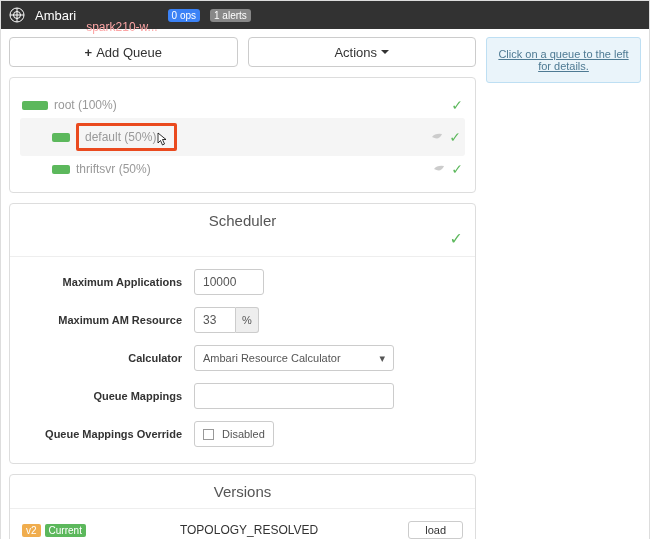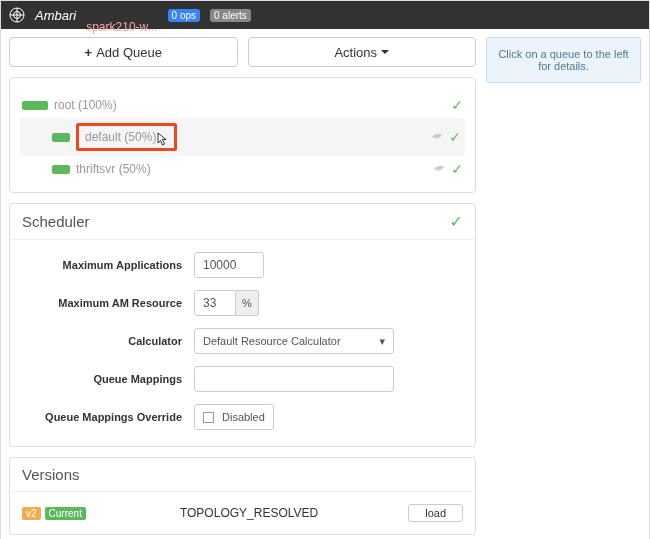--- a/index.html
+++ b/index.html
@@ -1,20 +1,20 @@
 <!DOCTYPE html>
 <html><head>
 <meta charset="utf-8">
 <style>
   * { box-sizing: border-box; margin: 0; padding: 0; }
   body { font-family: "Helvetica Neue", Helvetica, Arial, sans-serif; font-size: 13px; color: #333; background: #fff; }
   .wrap { width: 650px; border: 1px solid #ddd; }
   .navbar { background: #323232; height: 28px; display: flex; align-items: center; padding: 0 8px; gap: 10px; }
   .nav-logo { width: 16px; height: 16px; }
-  .nav-brand { color: #fff; font-size: 13px; font-weight: 400; font-style: italic; }
+  .nav-brand { color: #fff; font-size: 13px; font-weight: 400; }
   .nav-cluster { color: #fca5a5; font-size: 12px; margin-top: 24px; }
   .nav-badge { background: #3b82f6; color: #fff; font-size: 10px; padding: 1px 4px; border-radius: 3px; }
   .nav-badge.alerts { background: #888; }
   .main { display: flex; padding: 8px; gap: 10px; align-items: flex-start; }
   .left { flex: 1; display: flex; flex-direction: column; gap: 10px; }
   .panel { border: 1px solid #ddd; border-radius: 4px; background: #fff; }
   .toprow { display: flex; gap: 10px; }
   .btn { border: 1px solid #ccc; background: #fff; border-radius: 4px; height: 30px; display: flex; align-items: center; justify-content: center; cursor: pointer; font-size: 13px; color: #333; }
   .btn.add { flex: 1; }
   .btn.actions { flex: 1; }
@@ -24,22 +24,22 @@
   .tree-row { display: flex; align-items: center; padding: 5px 2px; position: relative; }
   .tree-row .check { margin-left: auto; color: #5cb85c; font-size: 14px; }
   .bar { height: 9px; border-radius: 2px; background: #5cb85c; }
   .bar.root { width: 26px; margin-right: 6px; }
   .bar.child { width: 18px; margin-right: 6px; margin-left: 30px; }
   .tree-label { color: #999; font-size: 12px; }
   .tree-row.highlight { background: #f5f5f5; border-radius: 3px; padding-left:2px; padding-right:4px;}
   .orange-box { border: 3px solid #ea4a1f; padding: 3px 6px; border-radius: 2px; display: inline-flex; align-items: center; }
   .leaf { width: 12px; height: 8px; display:inline-block; margin-right:6px; }
   .leaf svg { display:block; }
-  .side-msg { width: 155px; background: #eaf4fa; border: 1px solid #bedff3; color: #4e7a93; font-size: 11px; padding: 10px; border-radius: 3px; text-align: center; }
-  .panel-header { padding: 8px 12px; border-bottom: 1px solid #eee; display: flex; align-items: center; font-size: 15px; color: #555; }
+  .side-msg { width: 155px; background: #eaf4fa; border: 1px solid #bedff3; color: #4e7a93; font-size: 11px; padding: 10px; border-radius: 3px; text-align: center; text-decoration: underline; }
+  .panel-header { padding: 8px 12px; border-bottom: 1px solid #eee; display: flex; align-items: center; font-size: 15px; color: #555; flex-direction: column; }
   .panel-header .check { margin-left: auto; color: #5cb85c; font-size: 16px; }
   .form { padding: 12px 14px; }
   .form-row { display: flex; align-items: center; margin-bottom: 12px; }
   .form-label { width: 170px; text-align: right; font-size: 11px; font-weight: bold; color: #333; padding-right: 12px; }
   .form-input { border: 1px solid #ccc; border-radius: 3px; height: 26px; padding: 2px 8px; font-size: 12px; color: #555; }
   .form-input.sm { width: 70px; }
   .form-input.mi { width: 42px; }
   .input-addon { border:1px solid #ccc; border-left:none; border-radius: 0 3px 3px 0; height:26px; display:flex; align-items:center; padding:0 6px; background:#eee; font-size:11px; color:#555;}
   .input-grp { display:flex;align-items:flex-end; }
   .input-grp .form-input.mi { border-radius: 3px 0 0 3px; }
@@ -63,21 +63,21 @@
   <div class="navbar">
     <svg class="nav-logo" viewBox="0 0 16 16">
         <circle cx="8" cy="8" r="7" fill="none" stroke="#fff" stroke-width="1"></circle>
         <circle cx="8" cy="8" r="3.5" fill="none" stroke="#fff" stroke-width="1"></circle>
         <line x1="8" y1="1" x2="8" y2="15" stroke="#fff" stroke-width="1"></line>
         <line x1="1" y1="8" x2="15" y2="8" stroke="#fff" stroke-width="1"></line>
       </svg>
     <span class="nav-brand">Ambari</span>
     <span class="nav-cluster">spark210-w...</span>
     <span class="nav-badge">0 ops</span>
-    <span class="nav-badge alerts">0 alerts</span>
+    <span class="nav-badge alerts">1 alerts</span>
   </div>
 
   <div class="main">
     <div class="left">
 
       <div class="toprow">
         <div class="btn add">
           <span class="plus">+</span>
           <span>Add Queue</span>
         </div>
@@ -133,21 +133,21 @@
           <div class="form-row">
             <div class="form-label">Maximum AM Resource</div>
             <div class="input-grp">
               <input class="form-input mi" value="33" style="">
               <span class="input-addon">%</span>
             </div>
           </div>
           <div class="form-row">
             <div class="form-label">Calculator</div>
             <div class="sel-row">
-              <span>Default Resource Calculator</span>
+              <span>Ambari Resource Calculator</span>
               <span>▾</span>
             </div>
           </div>
           <div class="form-row">
             <div class="form-label">Queue Mappings</div>
             <input class="form-input lg" value="" style="">
           </div>
           <div class="form-row" style="margin-bottom:4px;">
             <div class="form-label">Queue Mappings Override</div>
             <span class="checkbox-box">

